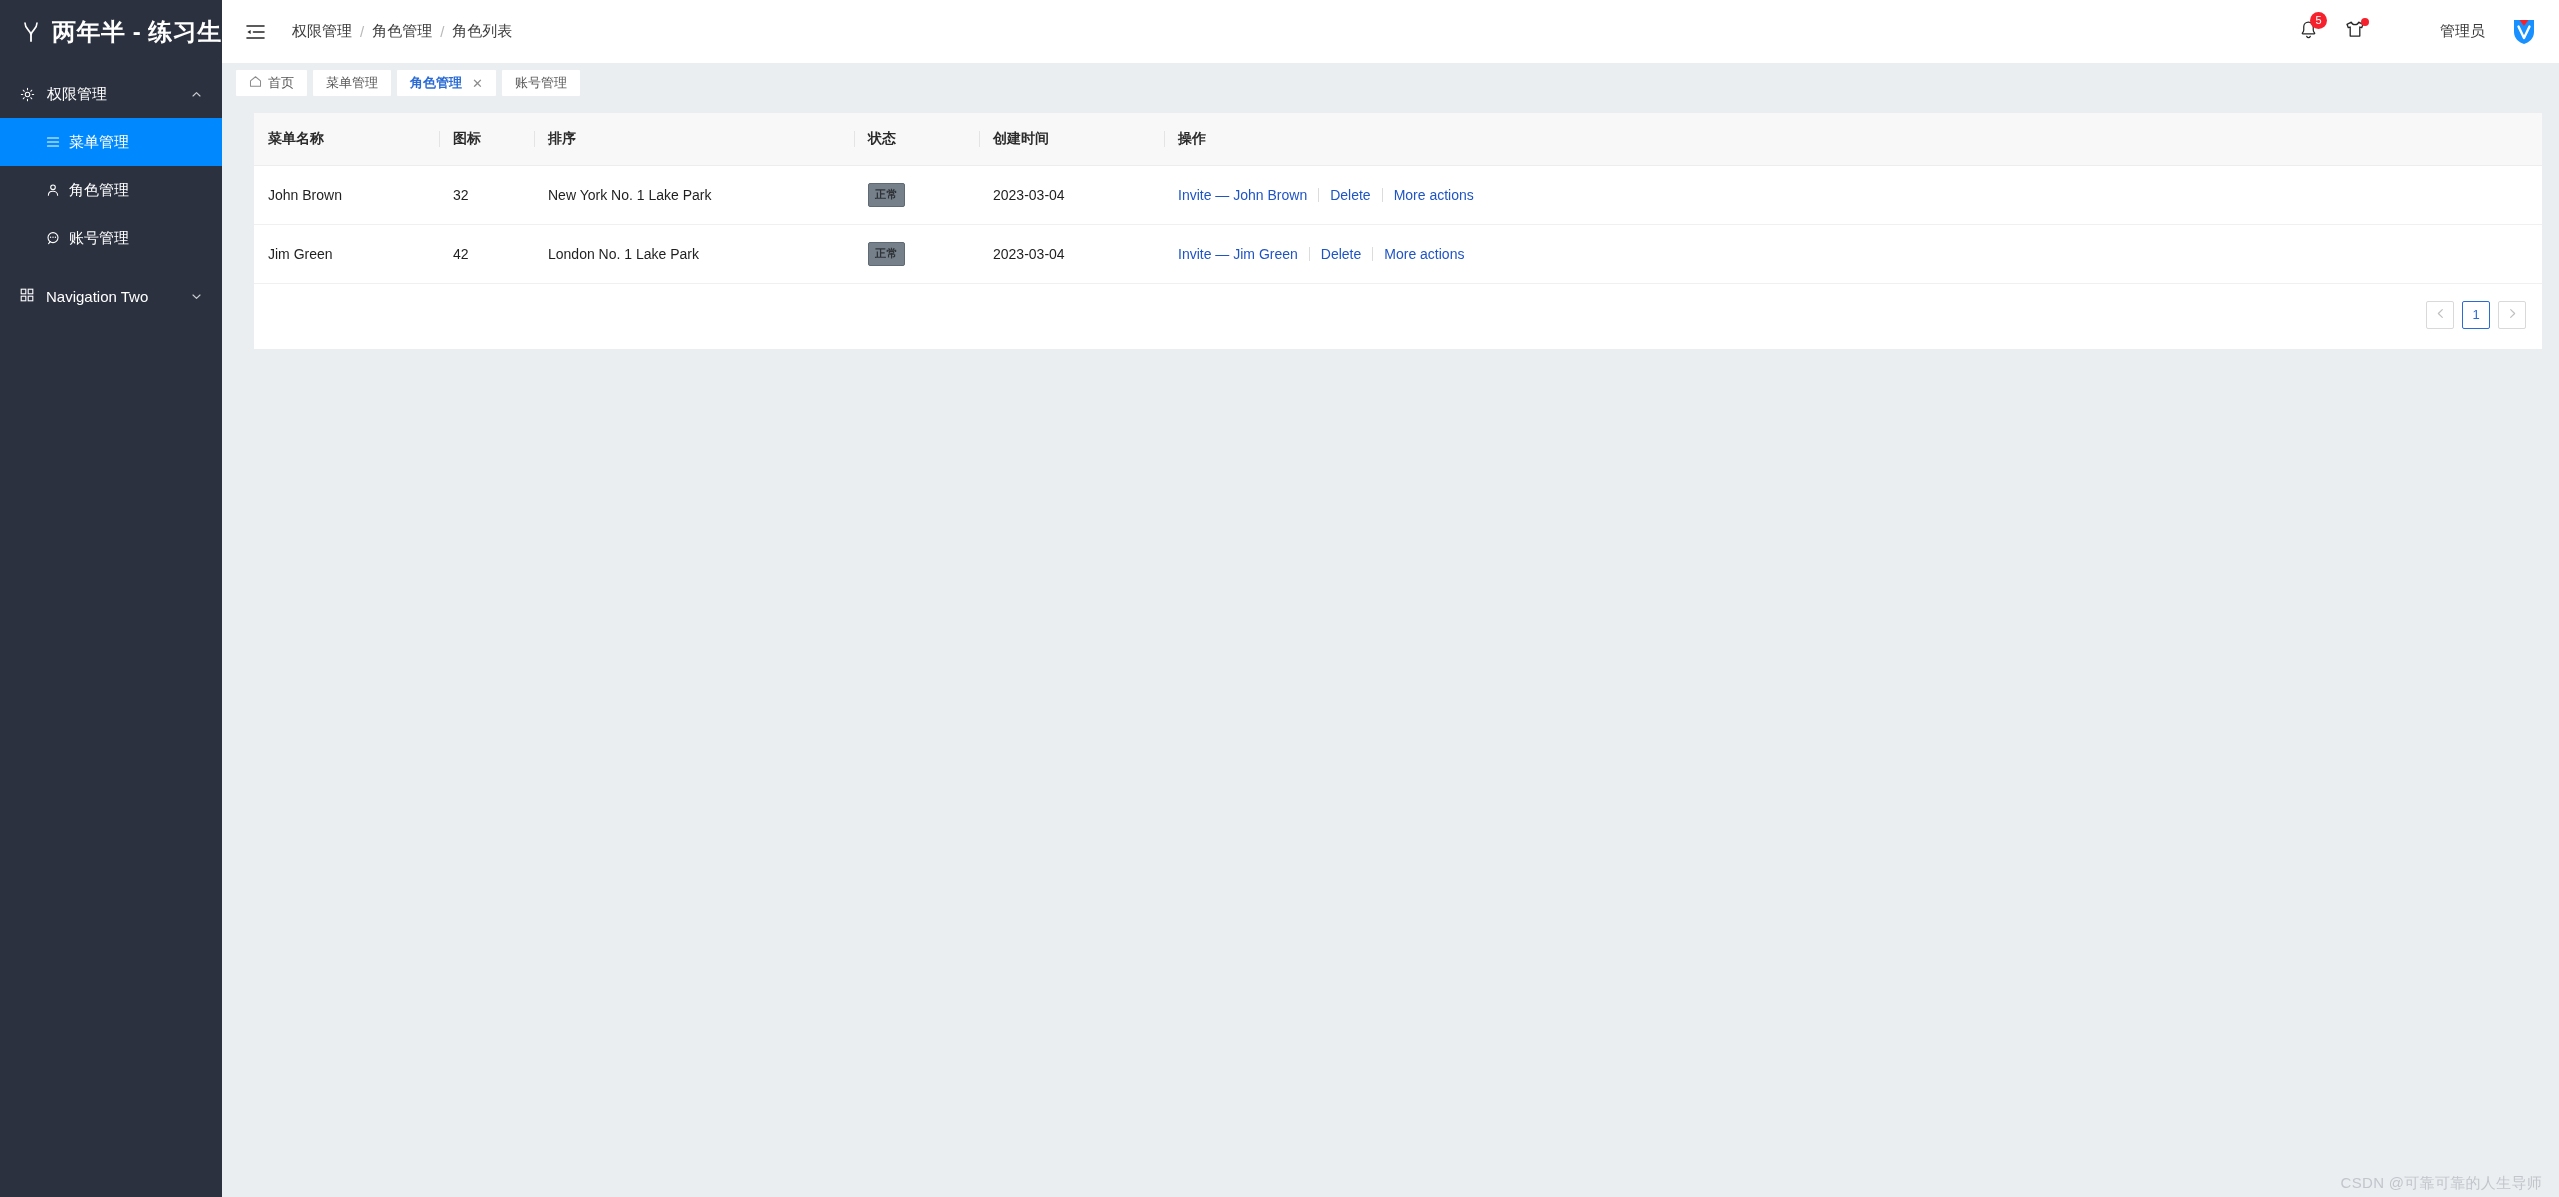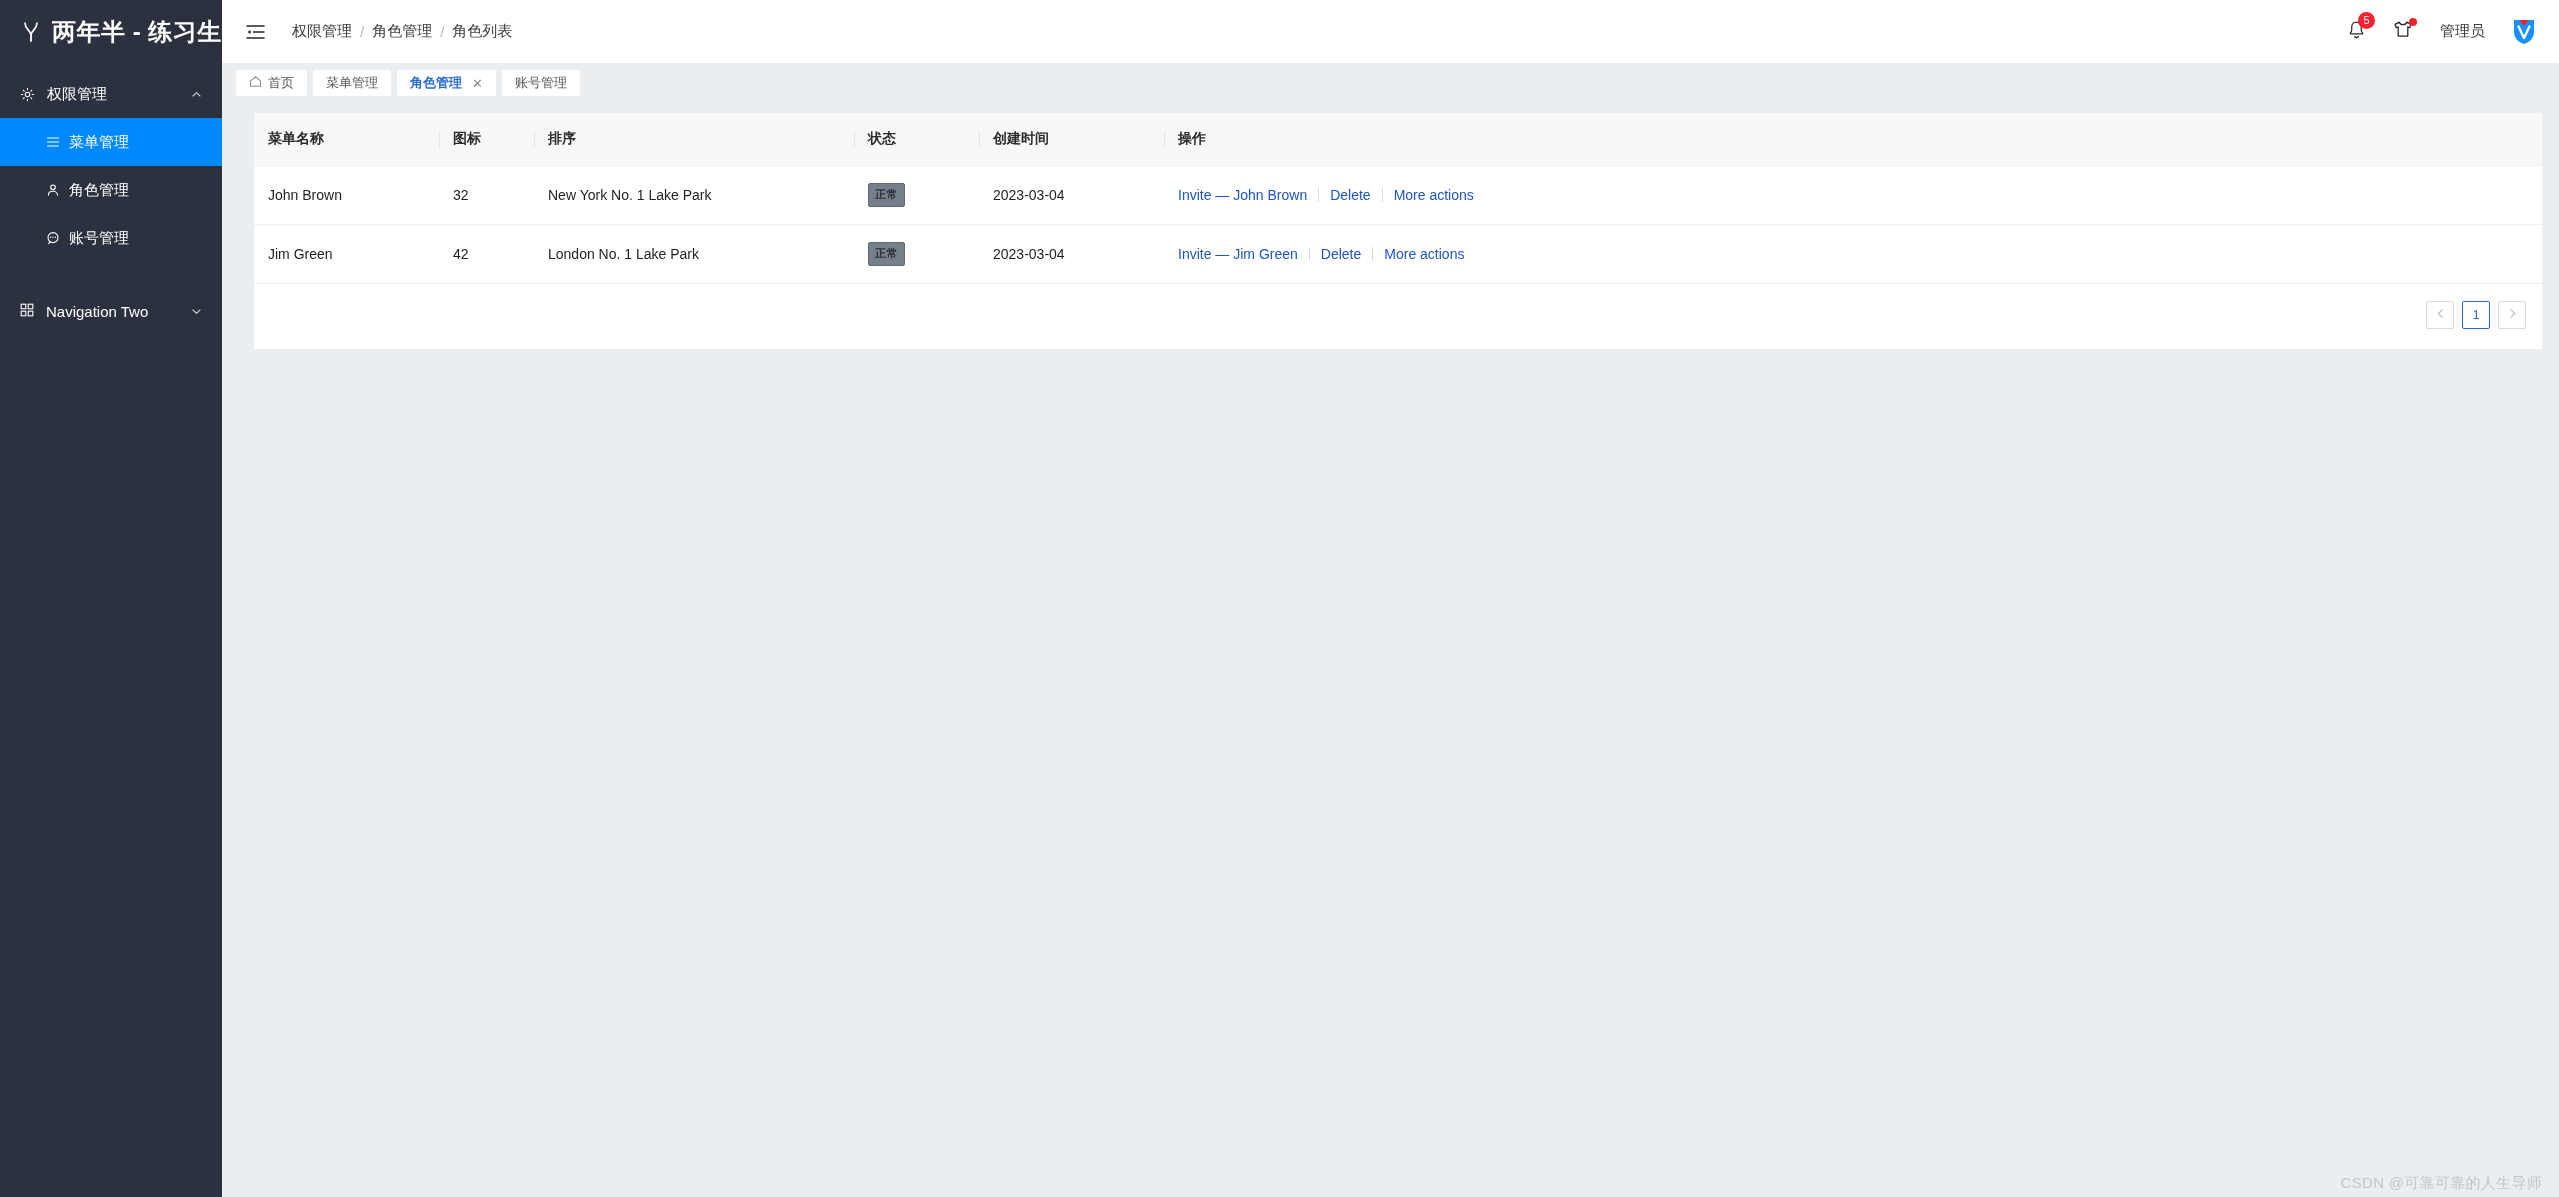--- a/index.html
+++ b/index.html
@@ -36,21 +36,21 @@
   }
   .nav-group-title .chev { margin-left: auto; opacity: .75; }
   .nav-item {
     height: 48px; display: flex; align-items: center;
     padding: 0 20px 0 46px; gap: 9px; cursor: pointer;
     font-size: 15px; color: #ffffff;
   }
   .nav-item.active { background: #0089ff; }
   .nav-item .ico, .nav-group-title .ico { display: inline-flex; align-items: center; justify-content: center; flex: 0 0 auto; }
   .nav-bottom-group {
-    height: 48px; display: flex; align-items: flex-end;
+    height: 48px; display: flex; align-items: center;
     padding: 0 20px; gap: 12px; cursor: pointer;
     font-size: 15px; color: #ffffff; margin-top: 10px;
   }
   .nav-bottom-group .chev { margin-left: auto; opacity: .75; }
 
   
   .main { flex: 1; display: flex; flex-direction: column; min-width: 0; position: relative; }
 
   .topbar {
     height: 63px; background: #ffffff;
@@ -71,21 +71,21 @@
   .badge-count {
     position: absolute; top: -8px; left: 11px;
     background: #f5222d; color: #fff; font-size: 11px; line-height: 16px;
     min-width: 17px; height: 17px; border-radius: 9px; text-align: center;
     padding: 0 4px; font-weight: 500;
   }
   .badge-dot {
     position: absolute; top: -2px; right: -3px;
     width: 8px; height: 8px; border-radius: 50%; background: #f5222d;
   }
-  .user-name { font-size: 15px; color: #3c3c3c; cursor: pointer; white-space: nowrap; }
+  .user-name { font-size: 15px; color: #3c3c3c; cursor: pointer; white-space: nowrap; margin-left: 48px; }
   .avatar-logo { display: flex; align-items: center; cursor: pointer; }
 
   
   .tabbar {
     height: 36px; background: #ebeef1;
     display: flex; align-items: center; gap: 6px;
     padding: 4px 0 0 14px;
   }
   .tab {
     background: #ffffff; font-size: 13px; color: #595959;

